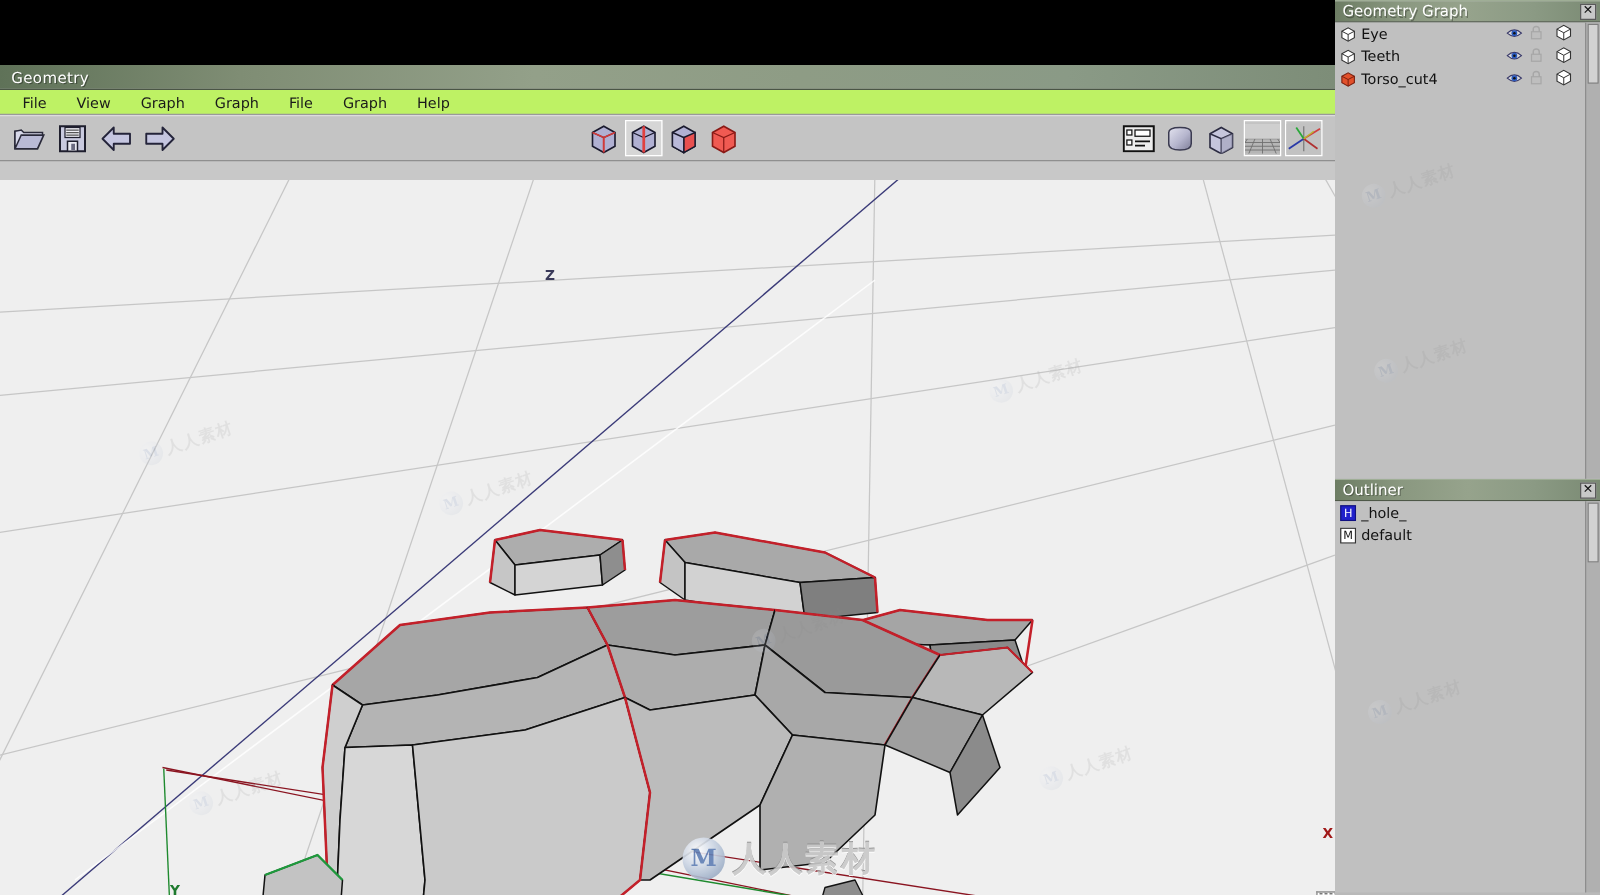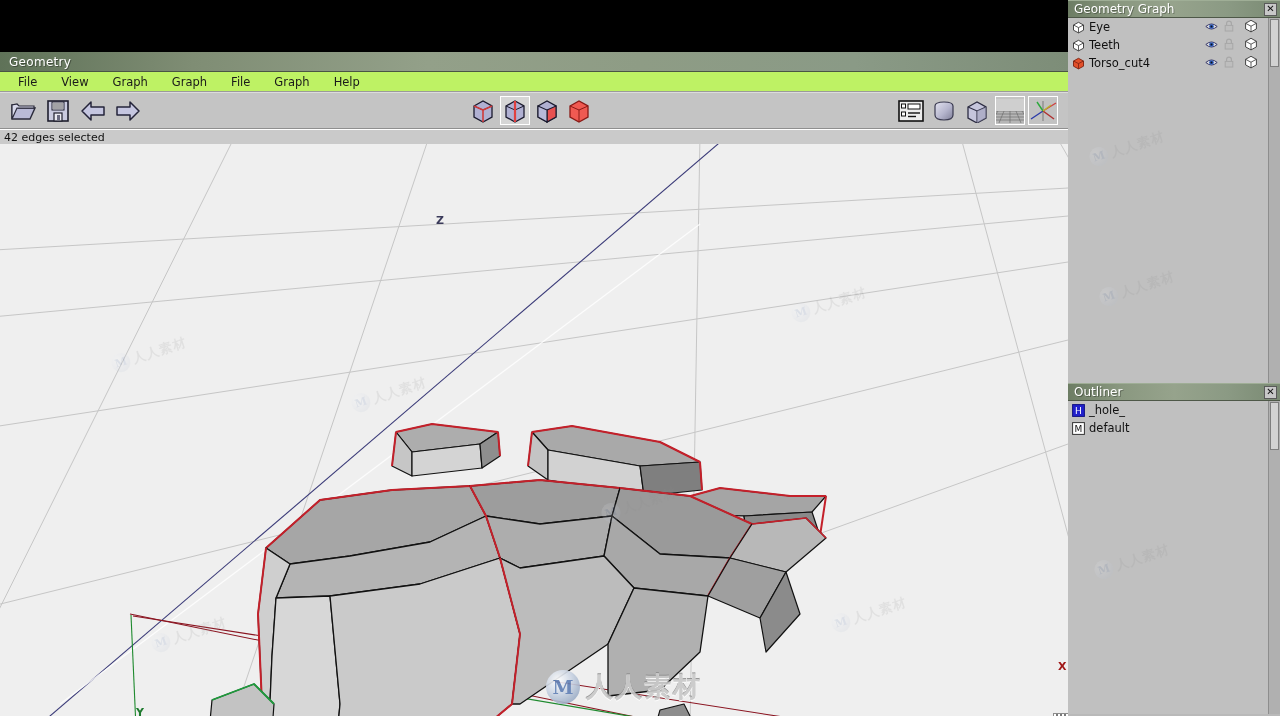--- a/index.html
+++ b/index.html
@@ -250,23 +250,20 @@
             <line x1="14" y1="12" x2="27" y2="4" stroke="#cf4040" stroke-width="1.4"></line>
             <line x1="14" y1="12" x2="2" y2="20" stroke="#2a3aa8" stroke-width="1.4"></line>
             <line x1="14" y1="12" x2="25" y2="20" stroke="#b03030" stroke-width="1.4"></line>
             <line x1="14" y1="12" x2="8" y2="3" stroke="#2aa83a" stroke-width="1.4"></line>
             <line x1="14" y1="12" x2="22" y2="6" stroke="#b8b830" stroke-width="1.2"></line>
           </svg>
         </div>
       </div>
     </div>
 
-    <div class="statusbar">
-      <span>42 edges selected</span>
-    </div>
 
     <div class="viewport">
 
       <svg class="vp-svg" width="1068" height="584" viewBox="0 0 1068 584">
         <rect x="0" y="0" width="1068" height="584" fill="#efefef"></rect>
 
         <g stroke="#c6c6c6" stroke-width="1" fill="none">
           <line x1="-40" y1="108" x2="1068" y2="44"></line>
           <line x1="-40" y1="176" x2="1068" y2="72"></line>
           <line x1="-40" y1="288" x2="1068" y2="118"></line>

